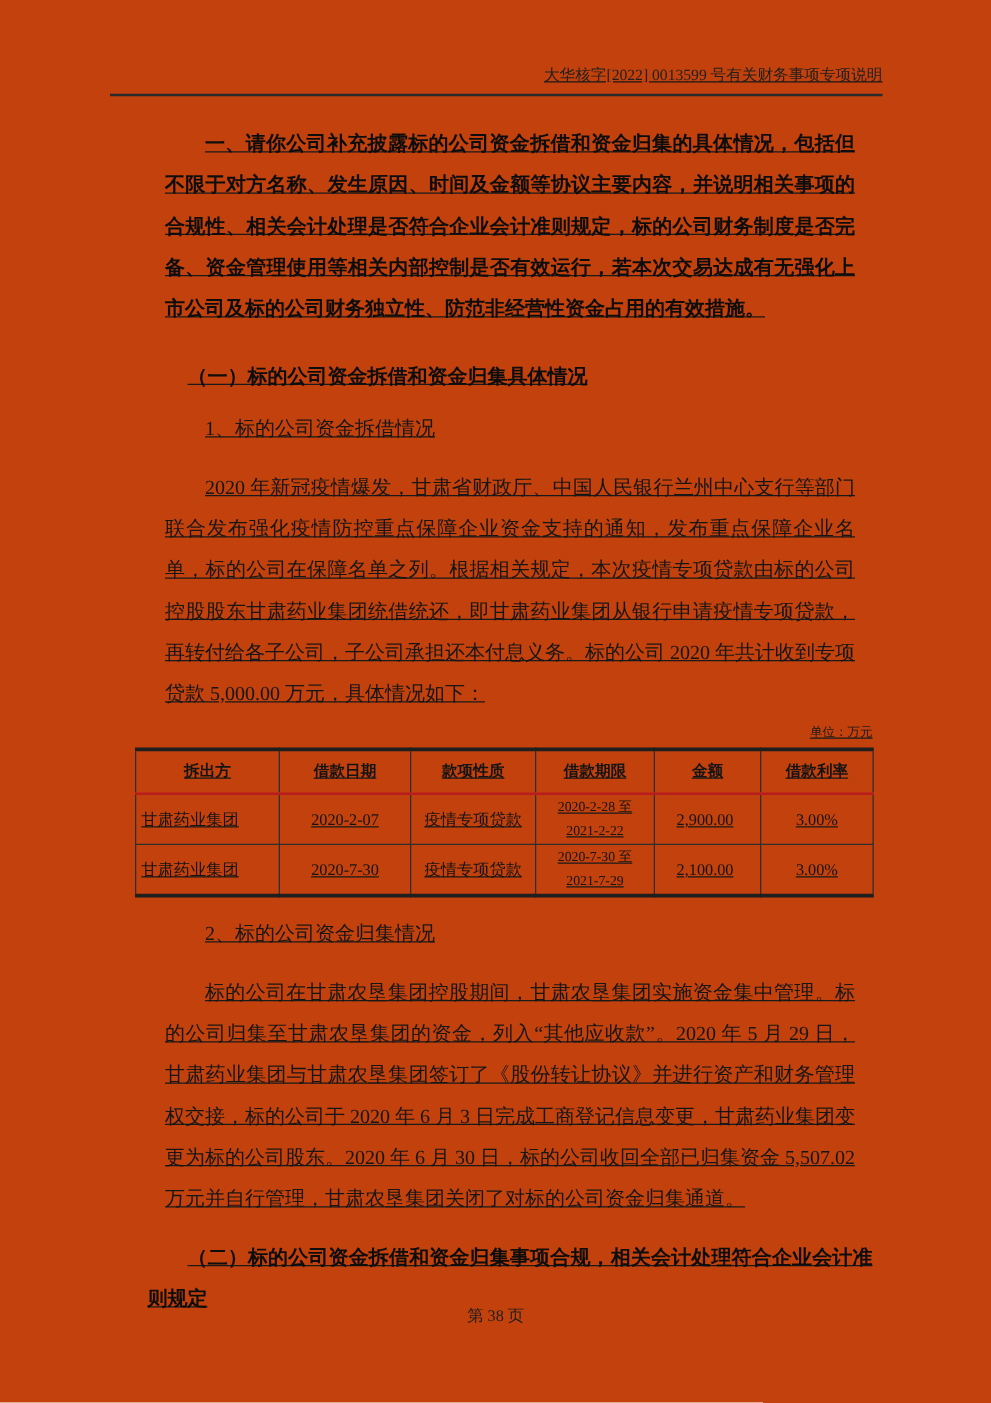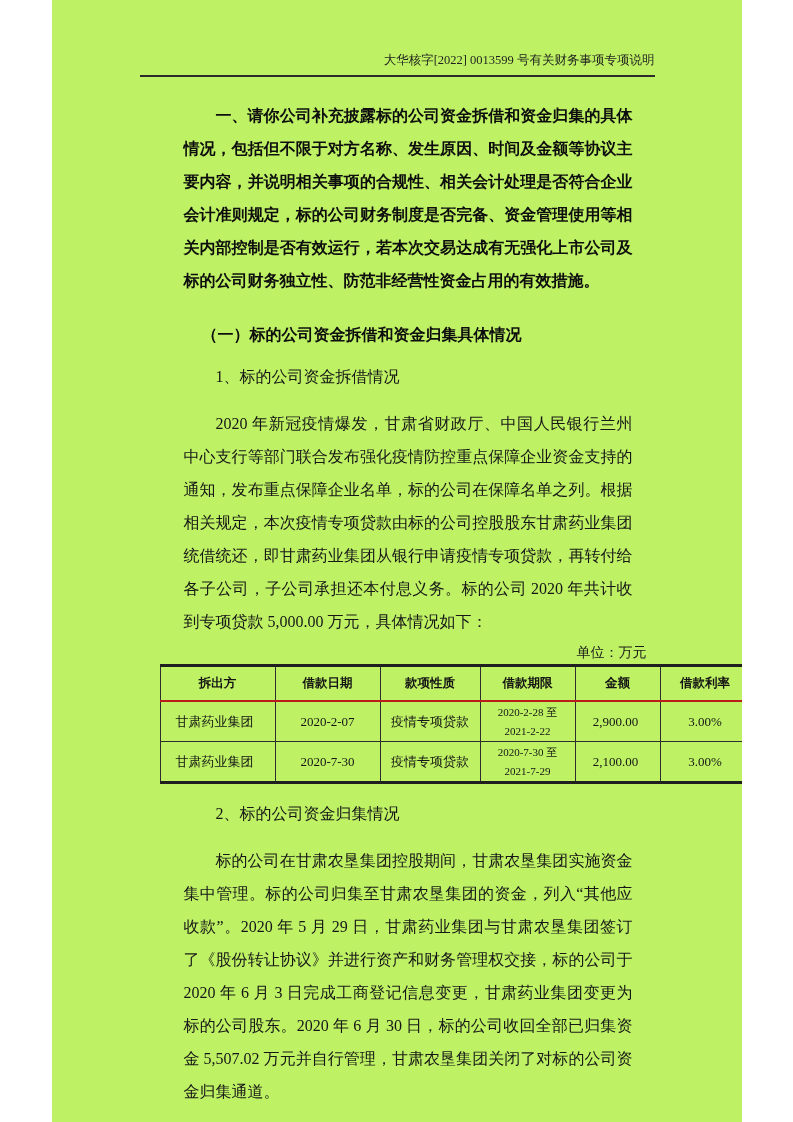--- a/index.html
+++ b/index.html
@@ -1,19 +1,20 @@
 <!DOCTYPE html>
 <html><head>
 <meta charset="utf-8">
 <style>
   html,body { margin:0; padding:0; background:#ffffff; }
   .page {
-    position:relative; width:690px; height:1122px; margin:0 auto;
-    background:#bef264; color:#1a1a1a; overflow:hidden;
+    position:relative; width:793px; height:1122px; margin:0 auto;
+    background:#c2410c; color:#1a1a1a; overflow:hidden;
     font-family:"Liberation Serif","DejaVu Serif",serif;
+    text-decoration:underline;
   }
   
   .doc-header {
     margin:0 87px 0 88px; padding-top:52px; padding-bottom:6px;
     border-bottom:2px solid #2b2b2b;
     text-align:right; font-size:12.5px; line-height:17px; color:#1f1f1f;
   }
   
   .body {
     margin:0 95px 0 118px;
@@ -26,37 +27,37 @@
     font-family:"Liberation Sans","DejaVu Sans",sans-serif;
     font-weight:700; color:#0d0d0d;
   }
   .q1 { margin-top:22px; }
   .heading { margin:0; text-indent:2em; font-size:16px; line-height:33px; }
   .h1 { margin-top:21px; }
   .sub1 { margin-top:9px; }
   .p-loan { margin-top:3px; }
   .unit-label {
     margin-top:-10px; height:22px; line-height:22px;
-    text-align:right; font-size:14px; color:#1a1a1a;
+    text-align:right; font-size:10px; color:#1a1a1a;
   }
   
   table.loan-table {
     width:590px; margin-left:-10px; border-collapse:collapse; table-layout:fixed;
     border-top:3px solid #1f1f1f; border-bottom:3px solid #1f1f1f;
     font-size:13px; color:#141414;
   }
   .loan-table th, .loan-table td { border:1px solid #2e2e2e; padding:0 4px; }
   .loan-table thead th {
     height:31px; text-align:center; vertical-align:middle;
     font-family:"Liberation Sans","DejaVu Sans",sans-serif;
     font-weight:700; font-size:12.5px;
     border-bottom:2px solid #b91c1c;
   }
   .loan-table tbody td { height:39px; text-align:center; vertical-align:middle; }
-  .loan-table td.cell-lender { text-align:left; padding-left:15px; }
+  .loan-table td.cell-lender { text-align:left; padding-left:4px; }
   .loan-table td.cell-amount { text-align:center; padding-right:8px; }
   .loan-table td.cell-period div { line-height:19px; font-size:11px; }
   
   .sub2 { margin-top:13px; }
   .p-compliance { margin-top:2px; }
   .doc-footer {
     position:absolute; left:0; right:0; top:1044px;
     text-align:center; font-size:13px; color:#1f1f1f;
   }
 </style>
@@ -123,18 +124,22 @@
           <td class="cell-amount">2,100.00</td>
           <td>3.00%</td>
         </tr>
       </tbody>
     </table>
 
     <p class="para sub2">2、标的公司资金归集情况</p>
 
     <p class="para">标的公司在甘肃农垦集团控股期间，甘肃农垦集团实施资金集中管理。标的公司归集至甘肃农垦集团的资金，列入“其他应收款”。2020 年 5 月 29 日，甘肃药业集团与甘肃农垦集团签订了《股份转让协议》并进行资产和财务管理权交接，标的公司于 2020 年 6 月 3 日完成工商登记信息变更，甘肃药业集团变更为标的公司股东。2020 年 6 月 30 日，标的公司收回全部已归集资金 5,507.02 万元并自行管理，甘肃农垦集团关闭了对标的公司资金归集通道。</p>
 
+    <p class="heading bold-hei">（二）标的公司资金拆借和资金归集事项合规，相关会计处理符合企业会计准则规定</p>
 
 
   </main>
 
+  <footer class="doc-footer">
+    <span>第 38 页</span>
+  </footer>
 
 </div>
 
 </body></html>

